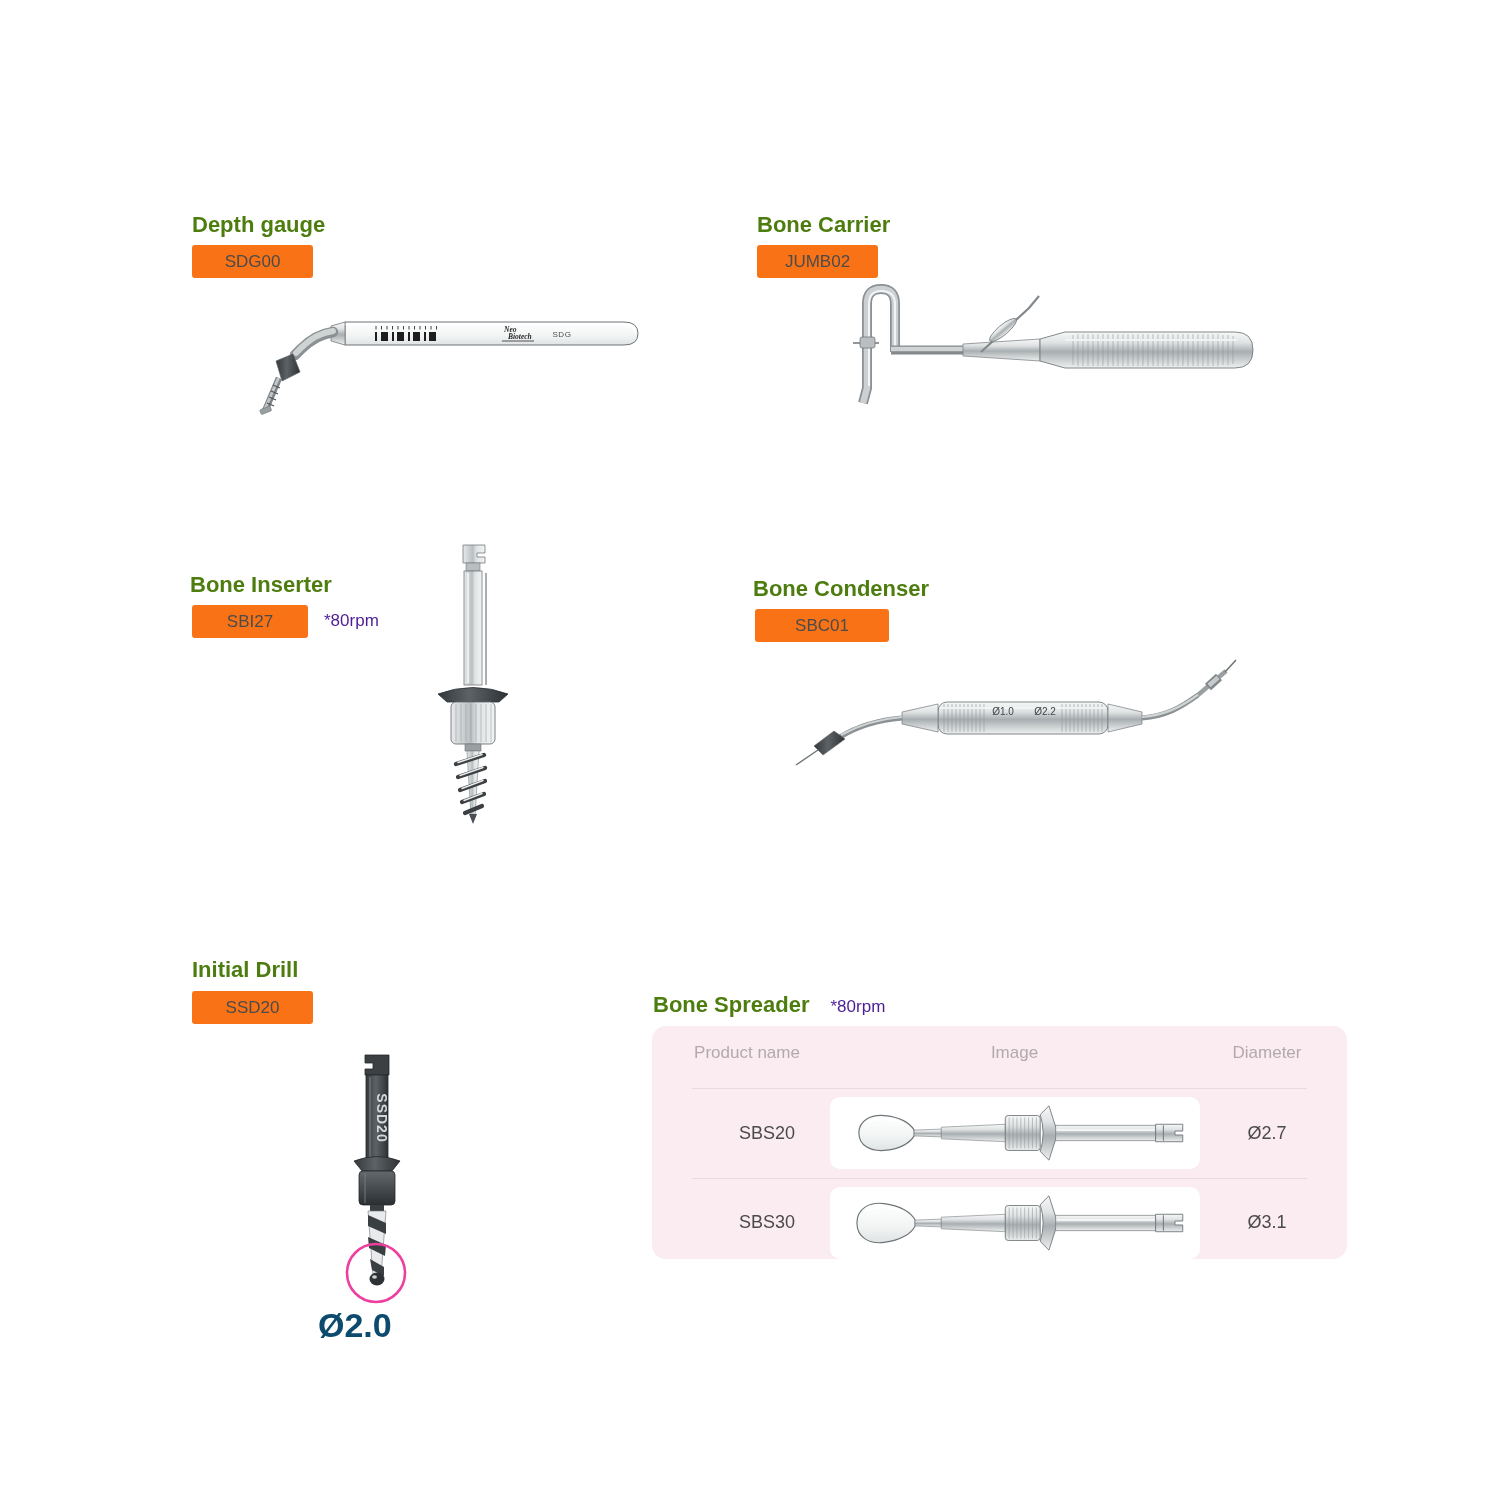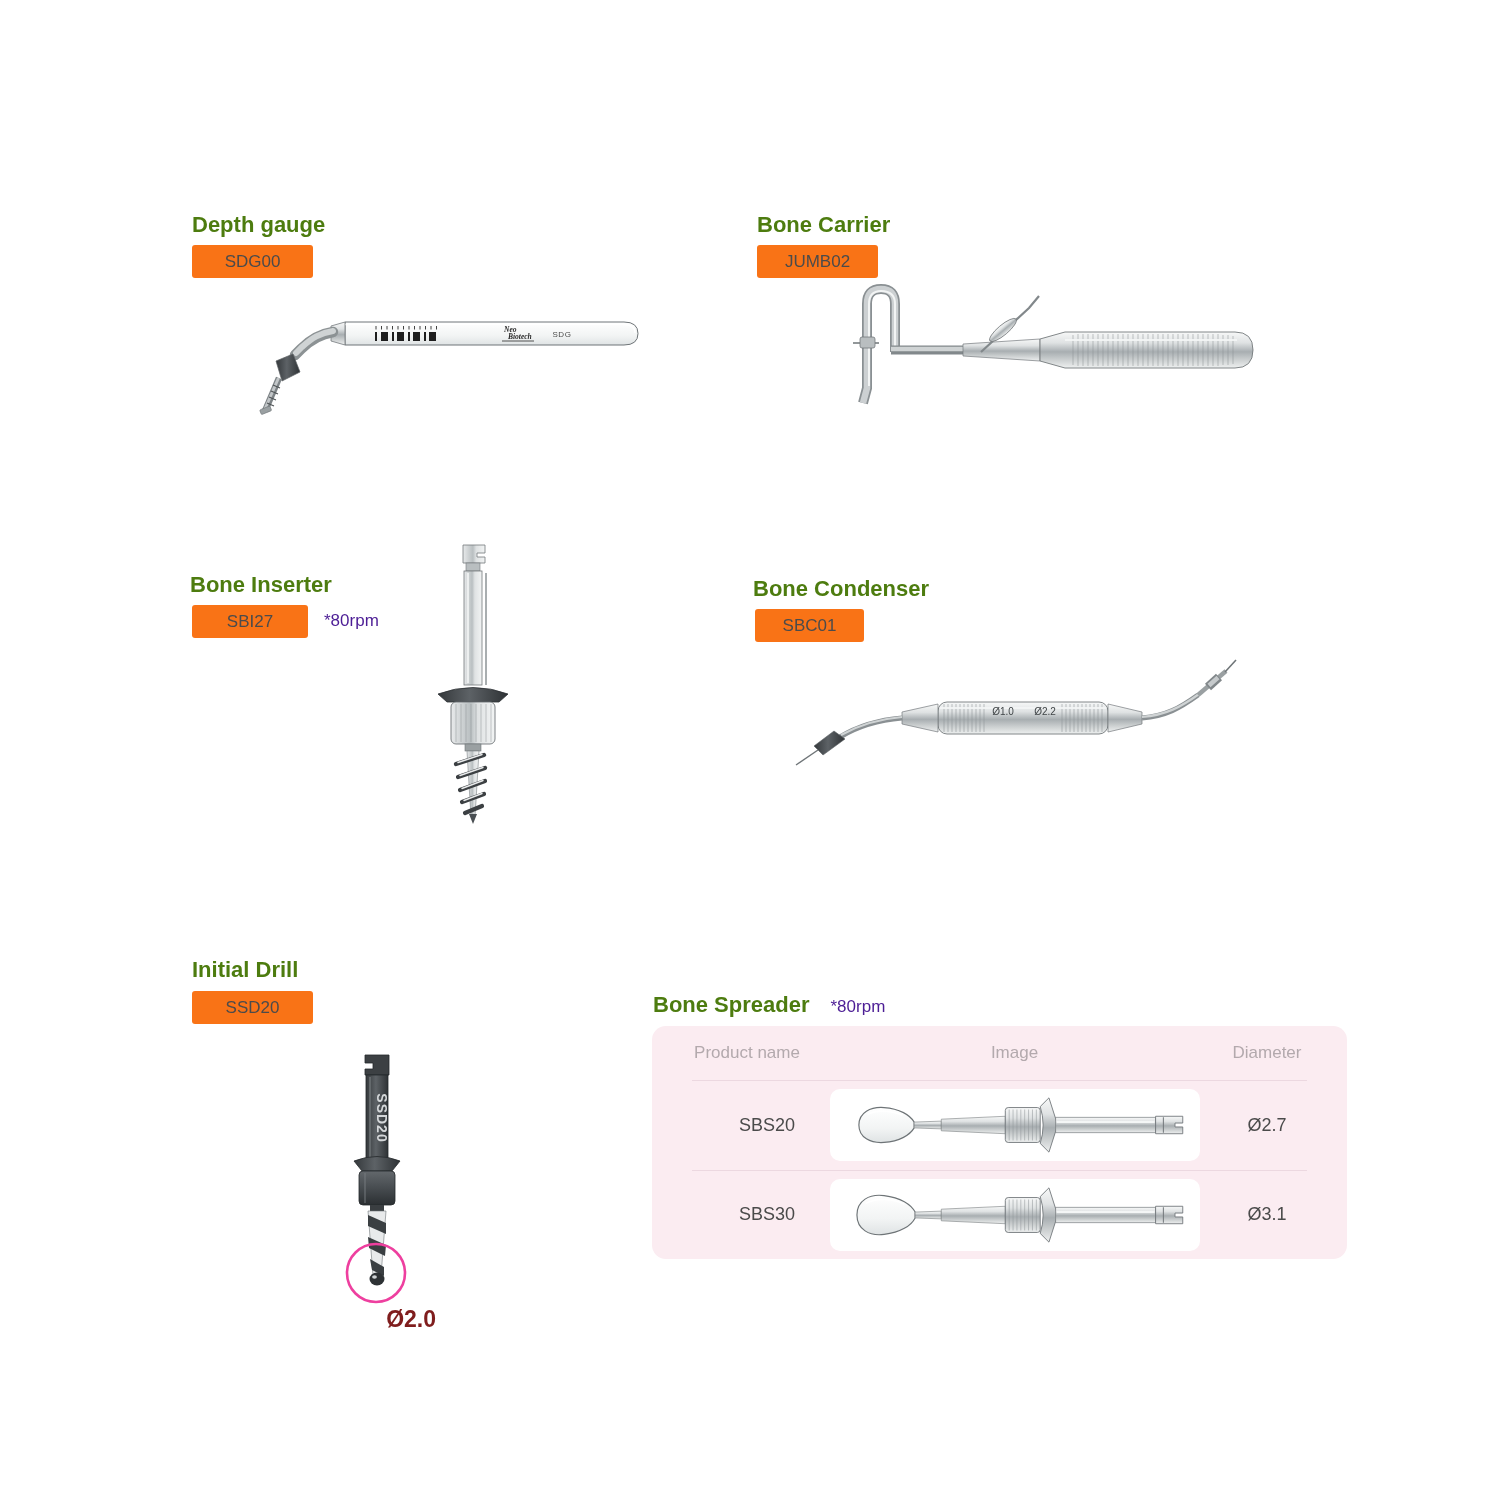--- a/index.html
+++ b/index.html
@@ -11,26 +11,26 @@
   .sec-title{
     font-size:22px;font-weight:700;color:#4d7c0f;line-height:26px;white-space:nowrap;margin-top:16px;
   }
   .code-badge{
     background:#f97316;border-radius:3px;display:flex;align-items:center;justify-content:center;
     font-size:17px;color:#4b4b4b;
   }
   .rpm-note{font-size:17px;color:#4c1d95;white-space:nowrap;}
   .title-row{display:flex;align-items:baseline;gap:21px;}
   .dia-label{
-    font-size:23px;font-weight:600;color:#7f1d1d;text-align:right;
+    font-size:34px;font-weight:600;color:#0c4a6e;text-align:left;
   }
   
   .spreader-panel{
     background:#fbecf1;border-radius:14px;width:695px;height:233px;
-    display:flex;flex-direction:column;
+    display:flex;flex-direction:column;gap:8px;
   }
   .sp-row{display:flex;align-items:center;}
   .sp-header{height:54px;}
   .sp-body-row{flex:1;}
   .sp-col-name{width:190px;text-align:center;flex-shrink:0;}
   .sp-col-img{flex:1;display:flex;align-items:center;justify-content:center;min-width:0;}
   .sp-col-dia{width:160px;text-align:center;flex-shrink:0;}
   .sp-header .sp-col-name,.sp-header .sp-col-img,.sp-header .sp-col-dia{
     font-size:17px;color:#b3a9ad;
   }
@@ -233,21 +233,21 @@
   <g stroke="#e8eaeb" stroke-width="1.4" stroke-linecap="round">
     <line x1="40" y1="229.5" x2="64" y2="221.5"></line>
     <line x1="42" y1="242.5" x2="65" y2="234.5"></line>
     <line x1="44" y1="255.5" x2="65" y2="247.5"></line>
     <line x1="46" y1="267.5" x2="64" y2="260.5"></line>
   </g>
   <polygon points="51,281 59,281 55,291" fill="#4a4f53"></polygon>
 </svg>
 
 <div class="abs sec-title" style="left:753px;top:560px">Bone Condenser</div>
-<div class="abs code-badge" style="left:755px;top:609px;width:109px;height:33px">
+<div class="abs code-badge" style="left:755px;top:609px;width:134px;height:33px">
   <span>SBC01</span>
 </div>
 <svg class="abs" style="left:788px;top:646px" width="462" height="132" viewBox="0 0 462 132">
 
   <rect x="150" y="56" width="170" height="32" rx="9" fill="url(#gMetalV)" stroke="#74797c" stroke-width="0.9"></rect>
   <g stroke="#8e9497" stroke-width="0.7" opacity="0.8">
     <line x1="156" y1="58" x2="156" y2="86"></line>
       <line x1="160" y1="58" x2="160" y2="86"></line>
       <line x1="164" y1="58" x2="164" y2="86"></line>
     <line x1="168" y1="58" x2="168" y2="86"></line>

